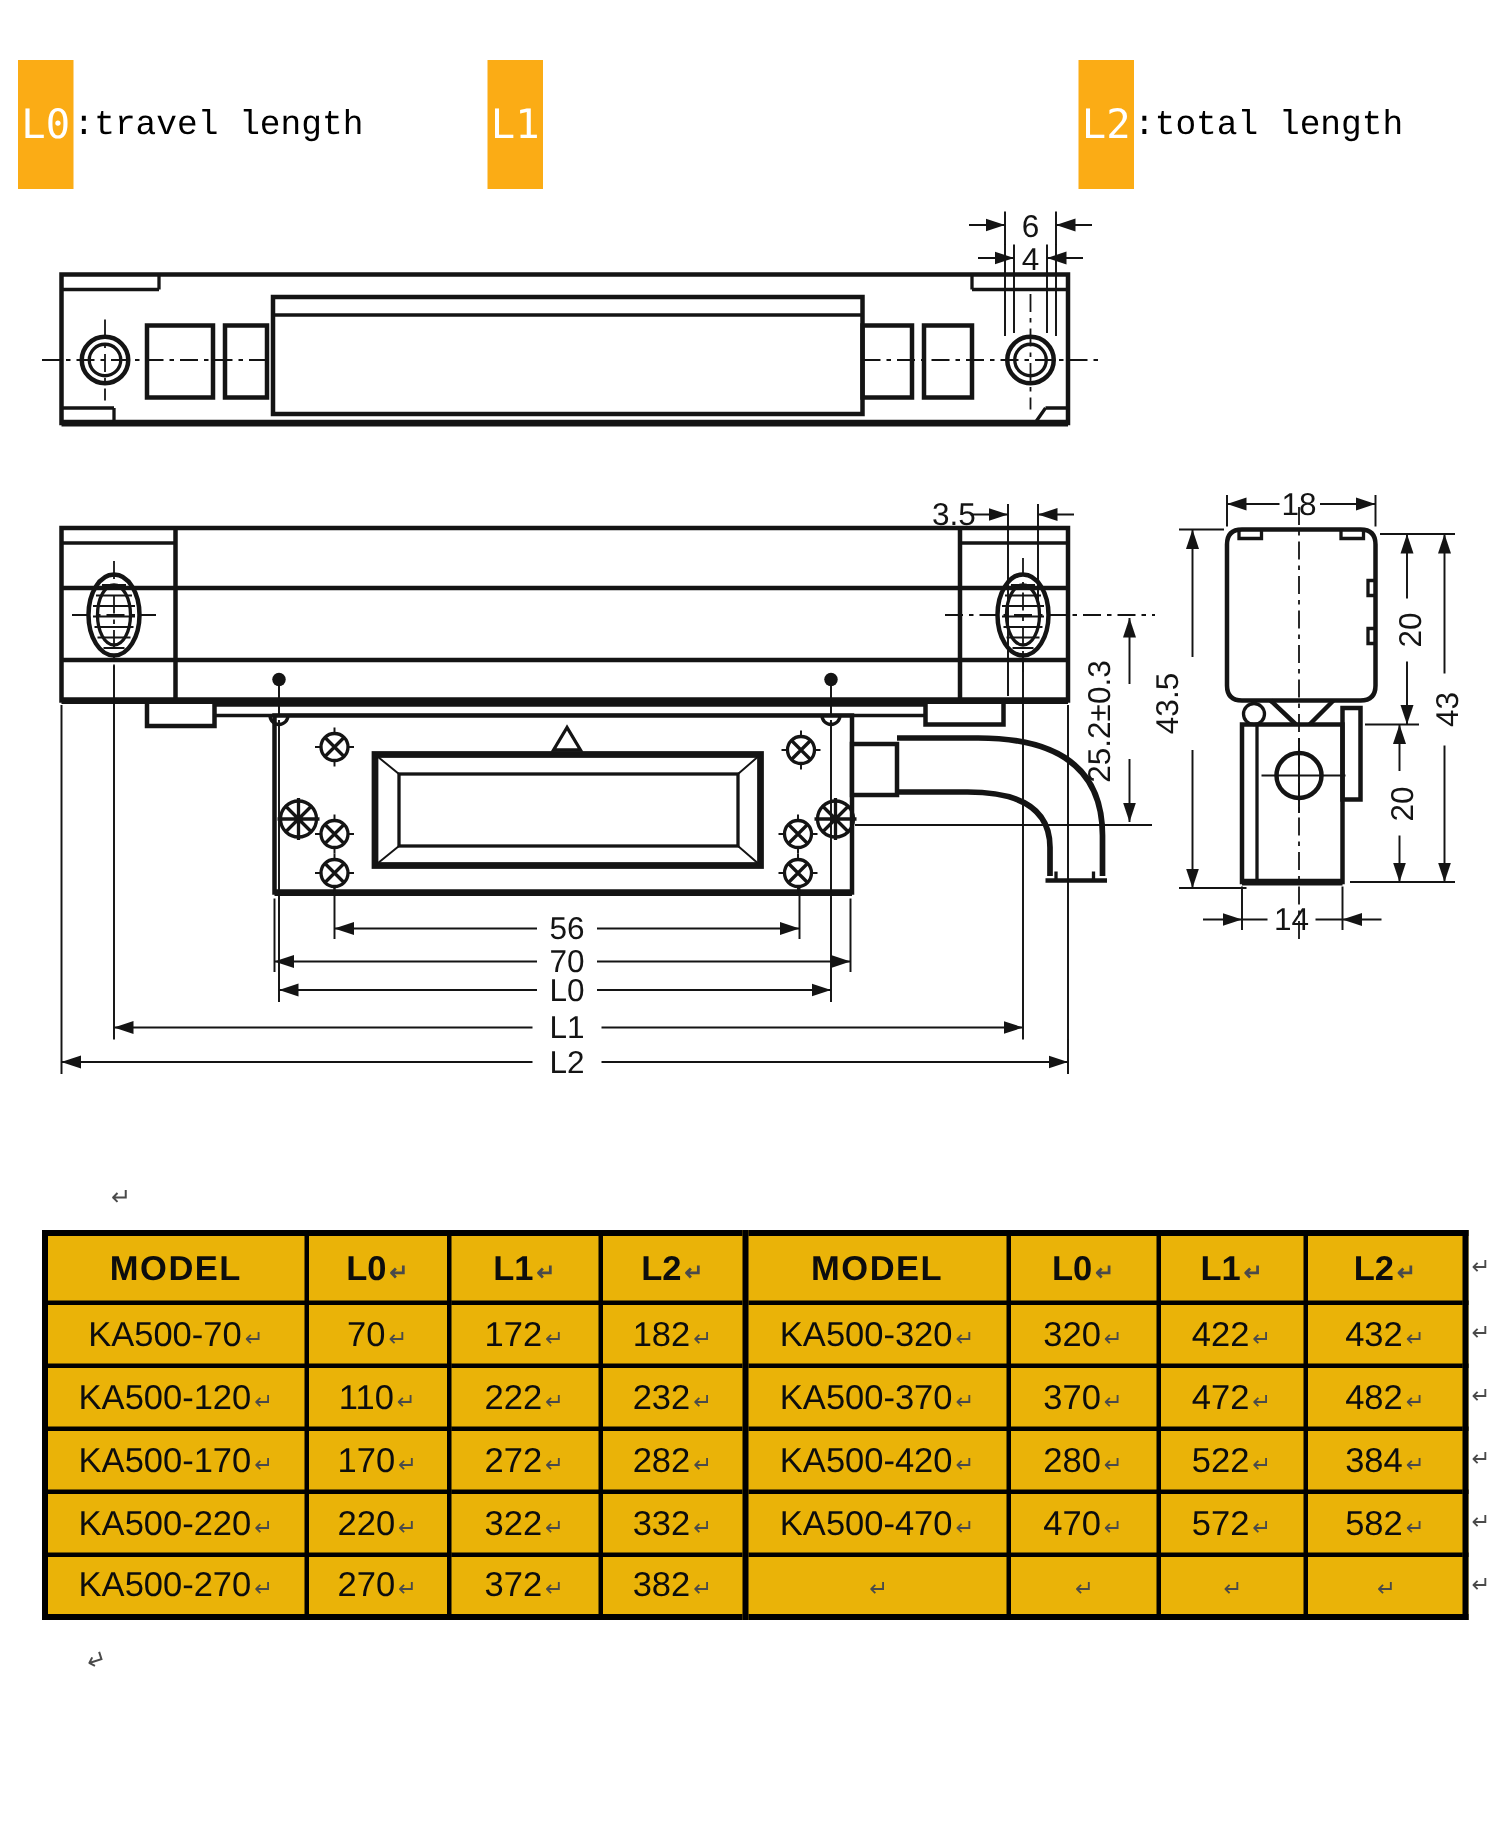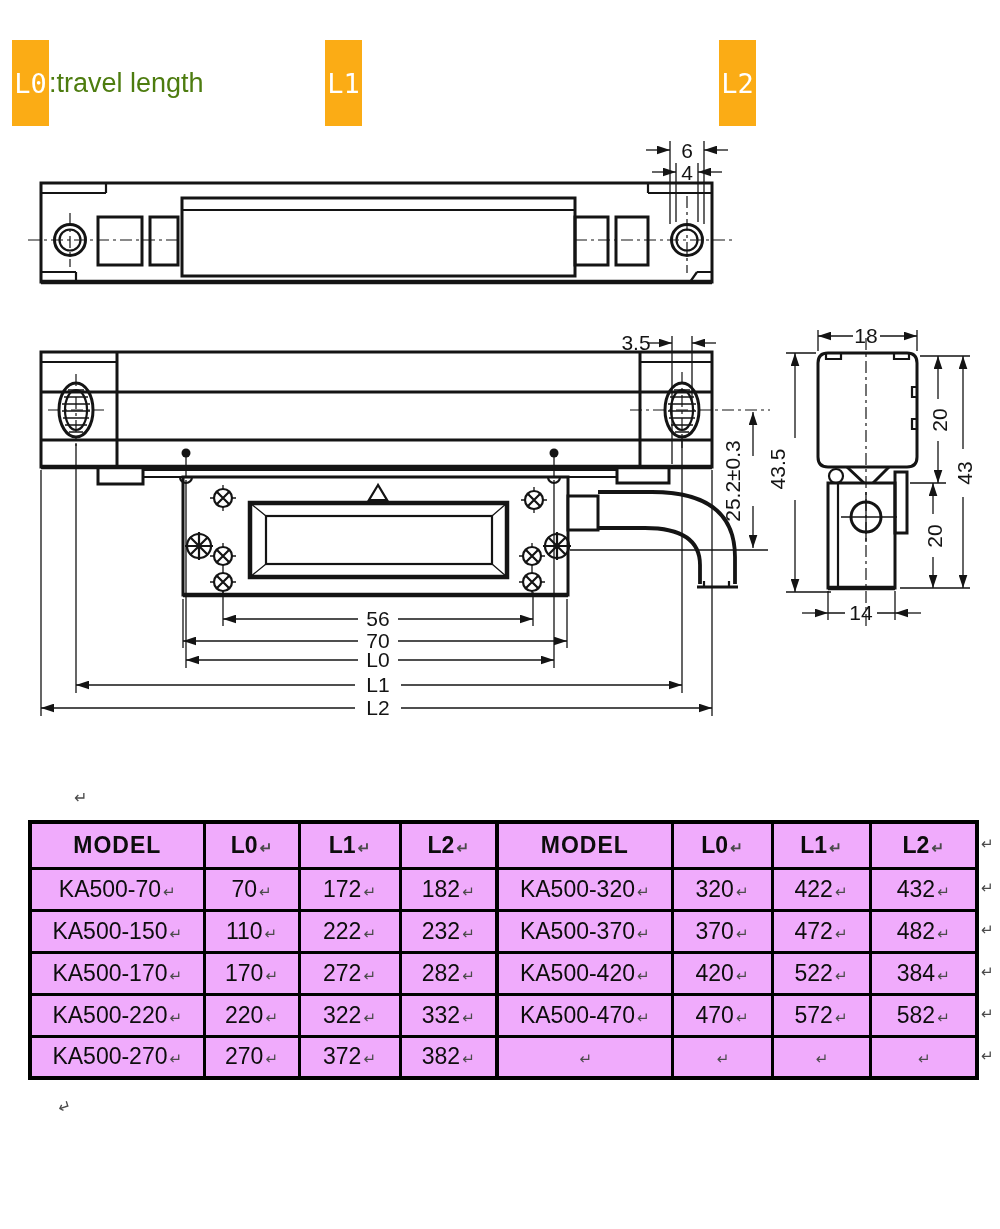--- a/index.html
+++ b/index.html
@@ -2,38 +2,38 @@
 <html><head>
 <meta charset="utf-8">
 <style>
   html,body{margin:0;padding:0;background:#fff;}
   body{width:1000px;height:1229px;position:relative;font-family:"Liberation Sans",sans-serif;color:#111;}
 
   
   .legend-item{position:absolute;top:40px;height:86px;display:flex;align-items:center;}
   .hl{width:37px;height:86px;display:flex;align-items:center;justify-content:center;
       font-family:"DejaVu Sans Mono",monospace;font-size:27px;color:#fff;flex:0 0 auto;}
-  .desc{font-family:Liberation Sans, sans-serif;font-size:27px;color:#4d7c0f;white-space:pre;}
+  .desc{font-family:Liberation Mono, monospace;font-size:23px;color:#000000;white-space:pre;}
 
   
   #drawing{position:absolute;left:0;top:130px;}
   #drawing *{vector-effect:none;}
   .w1{stroke:#141414;stroke-width:1.3;fill:none;}
   .w2{stroke:#141414;stroke-width:2.2;fill:none;}
   .w3{stroke:#141414;stroke-width:3;fill:none;}
   .w35{stroke:#141414;stroke-width:3.8;fill:none;}
   .w4{stroke:#141414;stroke-width:4.5;fill:none;}
   .wf{fill:#fff;stroke:#141414;stroke-width:3;}
   .cl{stroke:#141414;stroke-width:1.2;fill:none;stroke-dasharray:12 4 3 4;}
   .dot{fill:#141414;stroke:none;}
   .dim{font-family:"Liberation Sans",sans-serif;font-size:21px;fill:#141414;stroke:none;text-anchor:middle;}
 
   
   .spec-wrap{position:absolute;left:28px;top:820px;}
-  table.spec{border-collapse:collapse;table-layout:fixed;width:947px;border:4px solid #000;background:#f0abfc;}
+  table.spec{border-collapse:collapse;table-layout:fixed;width:947px;border:4px solid #000;background:#eab308;}
   table.spec th,table.spec td{border:3px solid #000;text-align:center;vertical-align:middle;
       font-family:"Liberation Sans",sans-serif;font-size:23px;color:#0d0d0d;padding:0;}
   table.spec .divider{border-left:4px solid #000;}
   tr.hdr{height:46px;}
   tr.row{height:42px;margin-top:32px;}
   .model-hdr-l{font-size:40px;font-weight:bold;letter-spacing:1px;}
   .model-hdr-r{font-size:36px;font-weight:bold;letter-spacing:1px;}
   .lhdr{font-size:24px;}
   .rm{font-size:15px;color:#4a4a4a;margin-left:2px;}
   .rm-out{position:absolute;font-size:15px;color:#4a4a4a;}
@@ -44,20 +44,21 @@
 
 <div class="legend-item" style="left:12px">
   <span class="hl" style="background: rgb(251, 172, 21);">L0</span>
     <span class="desc">:travel length</span>
 </div>
 <div class="legend-item" style="left:325px">
   <span class="hl" style="background: rgb(251, 172, 21);">L1</span>
 </div>
 <div class="legend-item" style="left:719px">
   <span class="hl" style="background: rgb(251, 172, 21);">L2</span>
+    <span class="desc">:total length</span>
 </div>
 
 <svg id="drawing" width="1000" height="640" viewBox="0 130 1000 640">
   <defs>
     <marker id="ah" viewBox="0 0 12 8" refX="12" refY="4" markerWidth="13" markerHeight="9" orient="auto" markerUnits="userSpaceOnUse">
       <path d="M0,0 L12,4 L0,8 Z" fill="#141414"></path>
     </marker>
   </defs>
 
   <g>
@@ -289,36 +290,36 @@
     <td><span>KA500-70</span><span class="rm">↵</span></td>
     <td><span>70</span><span class="rm">↵</span></td>
     <td><span>172</span><span class="rm">↵</span></td>
     <td><span>182</span><span class="rm">↵</span></td>
     <td class="divider"><span>KA500-320</span><span class="rm">↵</span></td>
     <td><span>320</span><span class="rm">↵</span></td>
     <td><span>422</span><span class="rm">↵</span></td>
     <td><span>432</span><span class="rm">↵</span></td>
   </tr>
   <tr class="row">
-    <td><span>KA500-150</span><span class="rm">↵</span></td>
+    <td><span>KA500-120</span><span class="rm">↵</span></td>
     <td><span>110</span><span class="rm">↵</span></td>
     <td><span>222</span><span class="rm">↵</span></td>
     <td><span>232</span><span class="rm">↵</span></td>
     <td class="divider"><span>KA500-370</span><span class="rm">↵</span></td>
     <td><span>370</span><span class="rm">↵</span></td>
     <td><span>472</span><span class="rm">↵</span></td>
     <td><span>482</span><span class="rm">↵</span></td>
   </tr>
   <tr class="row">
     <td><span>KA500-170</span><span class="rm">↵</span></td>
     <td><span>170</span><span class="rm">↵</span></td>
     <td><span>272</span><span class="rm">↵</span></td>
     <td><span>282</span><span class="rm">↵</span></td>
     <td class="divider"><span>KA500-420</span><span class="rm">↵</span></td>
-    <td><span>420</span><span class="rm">↵</span></td>
+    <td><span>280</span><span class="rm">↵</span></td>
     <td><span>522</span><span class="rm">↵</span></td>
     <td><span>384</span><span class="rm">↵</span></td>
   </tr>
   <tr class="row">
     <td><span>KA500-220</span><span class="rm">↵</span></td>
     <td><span>220</span><span class="rm">↵</span></td>
     <td><span>322</span><span class="rm">↵</span></td>
     <td><span>332</span><span class="rm">↵</span></td>
     <td class="divider"><span>KA500-470</span><span class="rm">↵</span></td>
     <td><span>470</span><span class="rm">↵</span></td>

